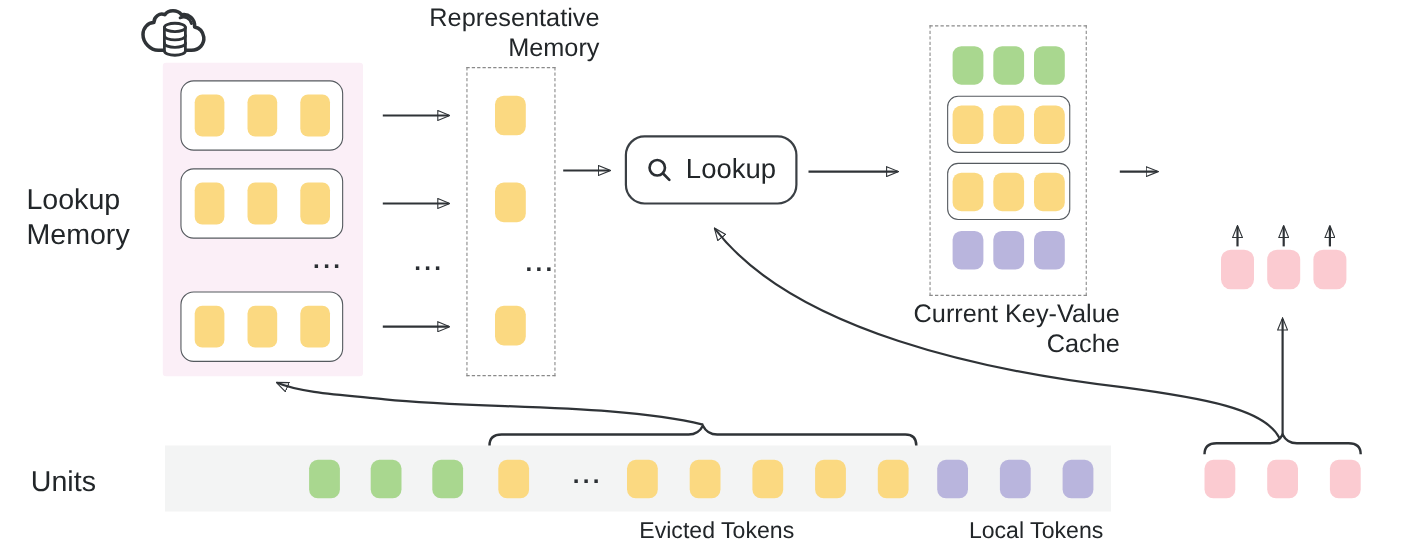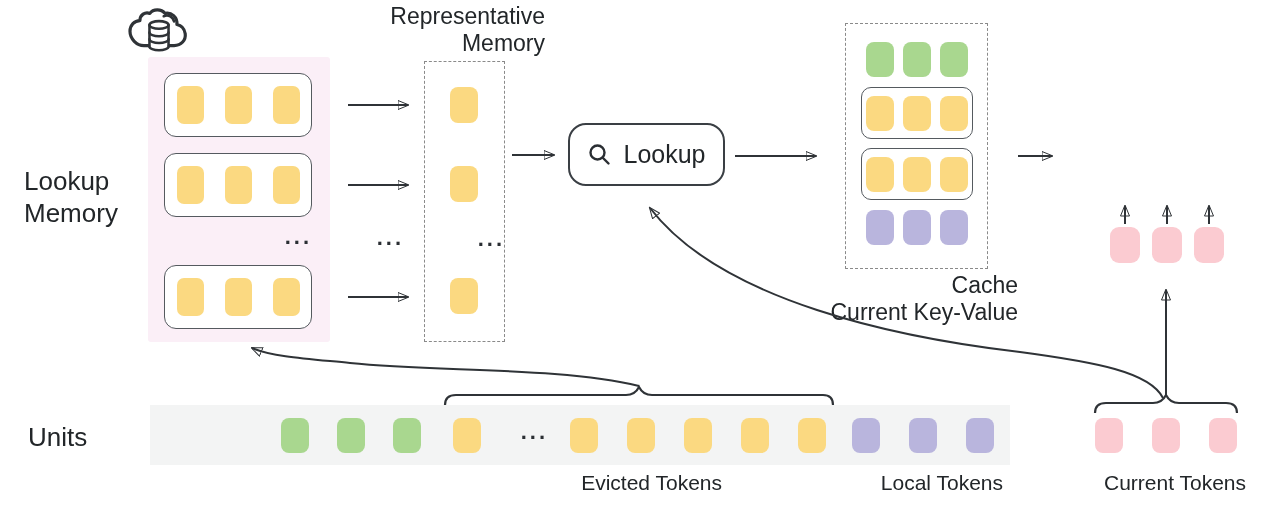--- a/index.html
+++ b/index.html
@@ -157,22 +157,22 @@
       <div class="token" style="background: rgb(251, 217, 129);"></div>
       <div class="token" style="background: rgb(251, 217, 129);"></div>
       <div class="token" style="background: rgb(251, 217, 129);"></div>
     </div>
   <div class="abs trow tok-cache" style="left:845px;top:210px;width:143px;">
       <div class="token" style="background: rgb(185, 181, 221);"></div>
       <div class="token" style="background: rgb(185, 181, 221);"></div>
       <div class="token" style="background: rgb(185, 181, 221);"></div>
     </div>
   <div class="abs center lbl-med" style="left:818px;top:272px;width:200px;">
+    <div>Current Key-Value</div>
     <div>Cache</div>
-    <div>Current Key-Value</div>
   </div>
 
   <div class="abs trow tok-llm" style="left:1110px;top:227px;gap:12px;">
       <div class="token" style="background: rgb(251, 203, 209);"></div>
       <div class="token" style="background: rgb(251, 203, 209);"></div>
       <div class="token" style="background: rgb(251, 203, 209);"></div>
     </div>
 
   <div class="abs lbl-big" style="left:28px;top:421px;">Units</div>
 
@@ -199,15 +199,14 @@
       <div class="token" style="background: rgb(185, 181, 221);"></div>
     </div>
   <div class="abs hgroup tok-strip" style="left:1095px;top:418px;gap:29px;">
       <div class="token" style="background: rgb(251, 203, 209);"></div>
       <div class="token" style="background: rgb(251, 203, 209);"></div>
       <div class="token" style="background: rgb(251, 203, 209);"></div>
     </div>
 
   <div class="abs center lbl-sm" style="left:843px;top:471px;width:160px;">Local Tokens</div>
   <div class="abs center lbl-sm" style="left:562px;top:471px;width:160px;">Evicted Tokens</div>
-  <div class="abs center lbl-sm" style="left:1086px;top:471px;width:160px;">Current Tokens</div>
 
 </div>
 
 </body></html>

